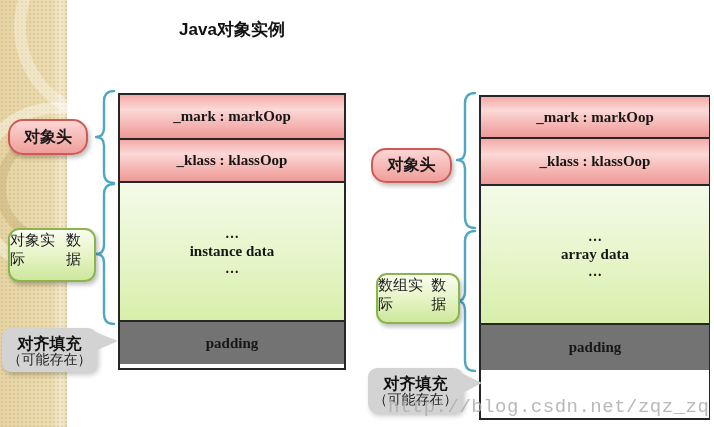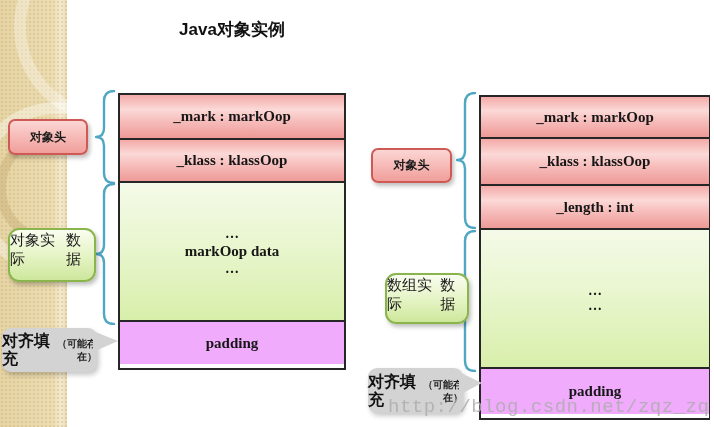--- a/index.html
+++ b/index.html
@@ -26,44 +26,44 @@
   .lnk{color:#7cb342;text-decoration:underline;text-decoration-thickness:2px;cursor:pointer;}
   
   .membox{position:absolute;border:2px solid #262626;box-sizing:border-box;background:#fff;}
   .mrow{box-sizing:border-box;display:flex;align-items:center;justify-content:center;
         font-family:Liberation Serif, serif;font-weight:700;font-size:15px;color:#161616;}
   .pinkrow{background:linear-gradient(180deg,#f3aaa8 0%,#fbd9d7 34%,#f6bcba 62%,#ee9a97 100%);
            border-bottom:2px solid #262626;}
   .greenarea{background:linear-gradient(180deg,#f4fae8 0%,#e9f6cf 45%,#d8efaa 100%);
              border-bottom:2px solid #262626;flex-direction:column;gap:3px;}
   .greenarea .dots{font-size:14px;line-height:12px;}
-  .padrow{background:#f0abfc;}
+  .padrow{background:#737373;}
   
   .brace{position:absolute;}
   
   .plabel{
     position:absolute;display:flex;align-items:center;justify-content:center;
     background:linear-gradient(180deg,#fbd6d4 0%,#f6b7b4 55%,#ef9f9b 100%);
-    border:2px solid #cf5a55;border-radius:7px;box-sizing:border-box;
-    font-size:12px;font-weight:700;box-shadow:2px 3px 4px rgba(0,0,0,.25);
+    border:2px solid #cf5a55;border-radius:15px;box-sizing:border-box;
+    font-size:16px;font-weight:700;box-shadow:2px 3px 4px rgba(0,0,0,.25);
   }
   .glabel{
     position:absolute;display:flex;flex-direction:row;align-items:flex-start;justify-content:center;
     background:linear-gradient(180deg,#f9fdf0 0%,#e4f3c2 55%,#cde79c 100%);
     border:2px solid #8ab44c;border-radius:11px;box-sizing:border-box;
     font-size:15px;font-weight:400;line-height:19px;box-shadow:2px 3px 4px rgba(0,0,0,.25);
   }
   
   .bubble{
     position:absolute;background:#d3d3d3;border-radius:9px;box-sizing:border-box;
-    display:flex;flex-direction:row;align-items:center;justify-content:center;
+    display:flex;flex-direction:column;align-items:center;justify-content:center;
     box-shadow:2px 3px 5px rgba(0,0,0,.22);
   }
   .bubble .b1{font-size:16px;font-weight:700;line-height:18px;color:#111;}
-  .bubble .b2{font-size:10px;font-weight:700;line-height:13px;color:#222;text-align:right;}
+  .bubble .b2{font-size:14px;font-weight:400;line-height:13px;color:#222;text-align:right;}
   .btail{position:absolute;background:#d3d3d3;clip-path:polygon(0 0,100% 48%,0 100%);}
   
   .watermark{
     position:absolute;left:388px;top:396px;z-index:30;pointer-events:none;
     font-family:"Liberation Mono",monospace;font-size:19px;letter-spacing:.5px;
     color:rgba(173,173,173,.85);white-space:nowrap;
   }
 </style>
 </head>
 <body>
@@ -78,21 +78,21 @@
 
   <div class="titleblock" style="left:118px;top:20px;width:228px;">
     <div class="t-main">Java对象实例</div>
   </div>
 
   <div class="membox" style="left:118px;top:93px;width:228px;height:277px;">
     <div class="mrow pinkrow" style="height:45px;">_mark : markOop</div>
     <div class="mrow pinkrow" style="height:43px;">_klass : klassOop</div>
     <div class="mrow greenarea" style="height:139px;">
       <span class="dots">…</span>
-      <span>markOop data</span>
+      <span>instance data</span>
       <span class="dots">…</span>
     </div>
     <div class="mrow padrow" style="height:42px;">padding</div>
   </div>
 
   <svg class="brace" style="left:95px;top:90px;" width="22" height="94">
     <path d="M19,1 Q9,1 9,11 L9,38 Q9,47 1,47 Q9,47 9,56 L9,83 Q9,93 19,93" fill="none" stroke="#4fa7c4" stroke-width="2.4" stroke-linecap="round" stroke-linejoin="round"></path>
   </svg>
   <svg class="brace" style="left:95px;top:183px;" width="22" height="142">
     <path d="M19,1 Q9,1 9,11 L9,62 Q9,71 1,71 Q9,71 9,80 L9,131 Q9,141 19,141" fill="none" stroke="#4fa7c4" stroke-width="2.4" stroke-linecap="round" stroke-linejoin="round"></path>
@@ -106,37 +106,37 @@
   <div class="bubble" style="left:2px;top:328px;width:95px;height:44px;">
     <span class="b1">对齐填充</span>
     <span class="b2">（可能存在）</span>
   </div>
   <div class="btail" style="left:93px;top:331px;width:25px;height:21px;"></div>
 
 
   <div class="membox" style="left:479px;top:95px;width:232px;height:325px;">
     <div class="mrow pinkrow" style="height:42px;">_mark : markOop</div>
     <div class="mrow pinkrow" style="height:47px;">_klass : klassOop</div>
-    <div class="mrow pinkrow" style="height:44px;">_length : int</div>
     <div class="mrow greenarea" style="height:139px;">
       <span class="dots">…</span>
+      <span>array data</span>
       <span class="dots">…</span>
     </div>
     <div class="mrow padrow" style="height:45px;">padding</div>
   </div>
 
   <svg class="brace" style="left:456px;top:92px;" width="22" height="137">
     <path d="M19,1 Q9,1 9,11 L9,59 Q9,68 1,68 Q9,68 9,77 L9,126 Q9,136 19,136" fill="none" stroke="#4fa7c4" stroke-width="2.4" stroke-linecap="round" stroke-linejoin="round"></path>
   </svg>
   <svg class="brace" style="left:456px;top:230px;" width="22" height="142">
     <path d="M19,1 Q9,1 9,11 L9,62 Q9,71 1,71 Q9,71 9,80 L9,131 Q9,141 19,141" fill="none" stroke="#4fa7c4" stroke-width="2.4" stroke-linecap="round" stroke-linejoin="round"></path>
   </svg>
 
   <div class="plabel" style="left:371px;top:148px;width:81px;height:35px;">对象头</div>
-  <div class="glabel" style="left:385px;top:273px;width:84px;height:51px;">
+  <div class="glabel" style="left:376px;top:273px;width:84px;height:51px;">
     <span>数组实际</span>
     <span>数据</span>
   </div>
   <div class="bubble" style="left:368px;top:368px;width:95px;height:45px;">
     <span class="b1">对齐填充</span>
     <span class="b2">（可能存在）</span>
   </div>
   <div class="btail" style="left:459px;top:372px;width:23px;height:23px;"></div>
 
   <div class="watermark">http://blog.csdn.net/zqz_zqz</div>

